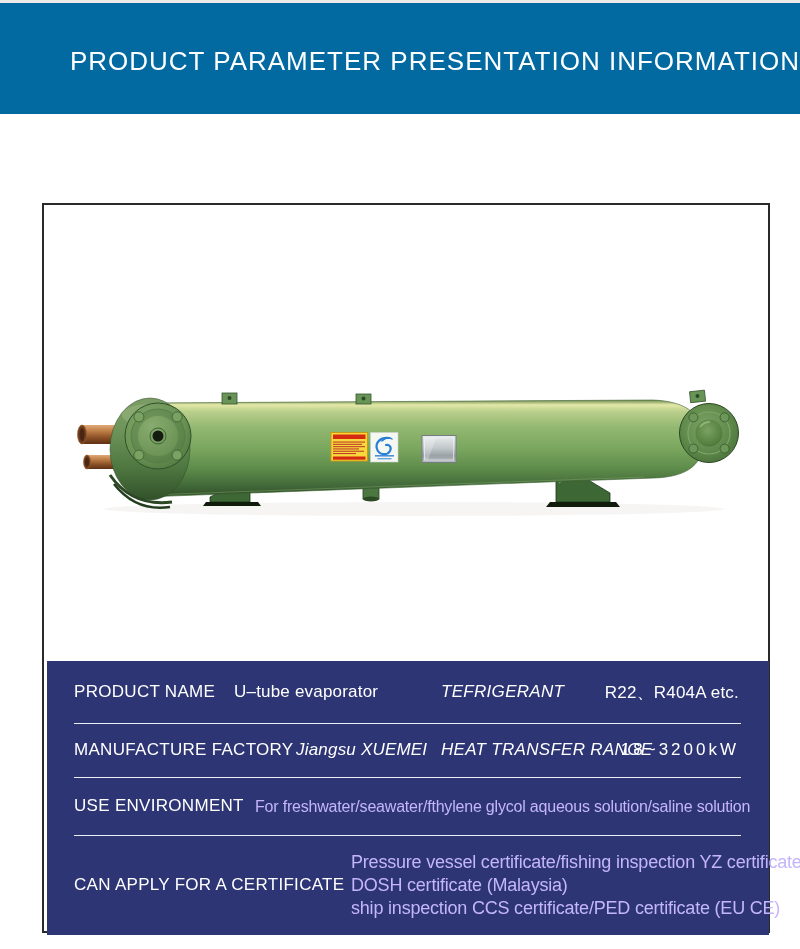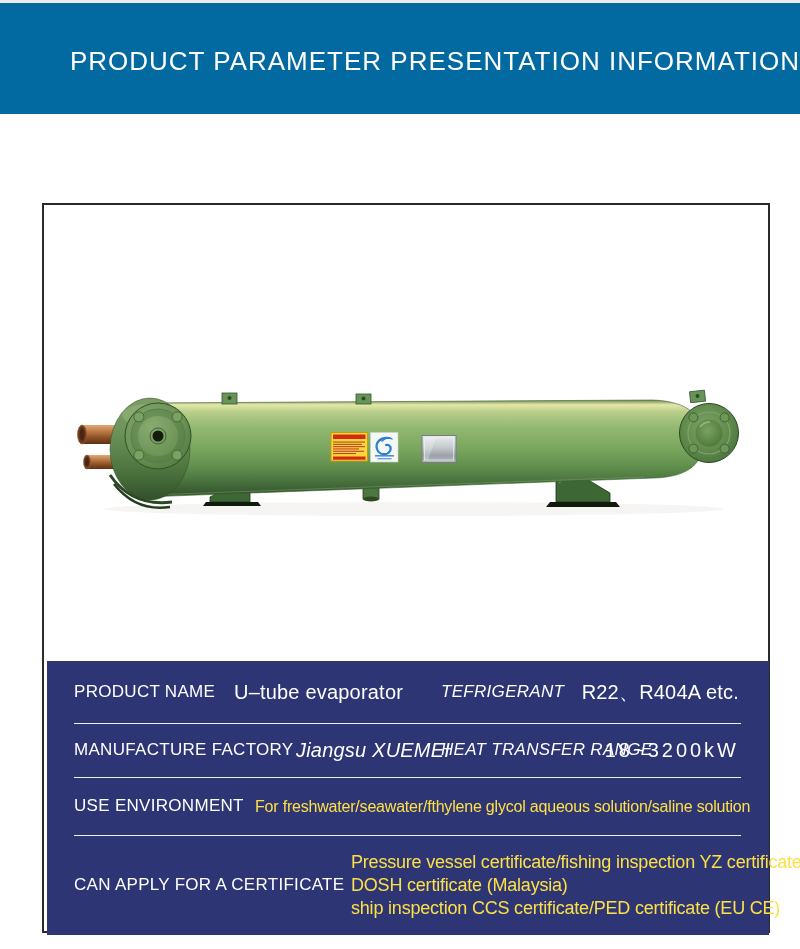--- a/index.html
+++ b/index.html
@@ -40,30 +40,30 @@
   .divider {
     position:absolute; left:27px; width:667px; height:1px;
     background:#ffffff; opacity:.92;
   }
   .d1 { top:62px; } .d2 { top:116px; } .d3 { top:174px; }
   .cell {
     position:absolute; top:50%; transform:translateY(-50%);
     white-space:nowrap; color:#ffffff;
   }
   .lbl { font-size:17px; letter-spacing:.3px; }
-  .val { font-size:20px; letter-spacing:.2px; }
+  .val { font-size:17px; letter-spacing:.2px; }
   .c1 { left:27px; }
   .c2a { left:187px; }
   .c2b { left:249px;font-style:italic; }
   .c3 { left:394px;font-style:italic; }
   .c4 { right:30px; }
   .spread { letter-spacing:3px;text-align:right; }
   .mlval {
     position:absolute; top:50%; transform:translateY(-50%);
-    color:#fde047; line-height:23px; white-space:nowrap;
+    color:#c4b5fd; line-height:23px; white-space:nowrap;
   }
   .r3 .mlval { left:208px; font-size:16px; letter-spacing:-.2px; }
   .r4 .mlval { left:304px; font-size:18px; letter-spacing:-.2px; }
   .mlval span { display:block; }
 </style>
 </head>
 <body>
 
 <div class="page">
 

